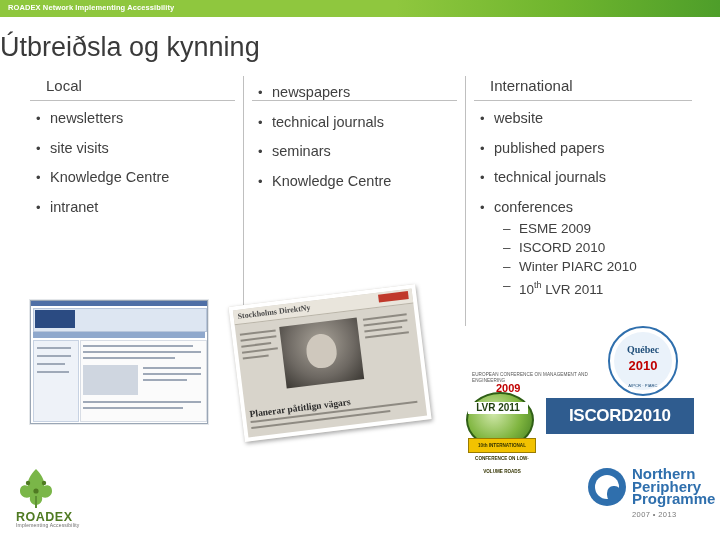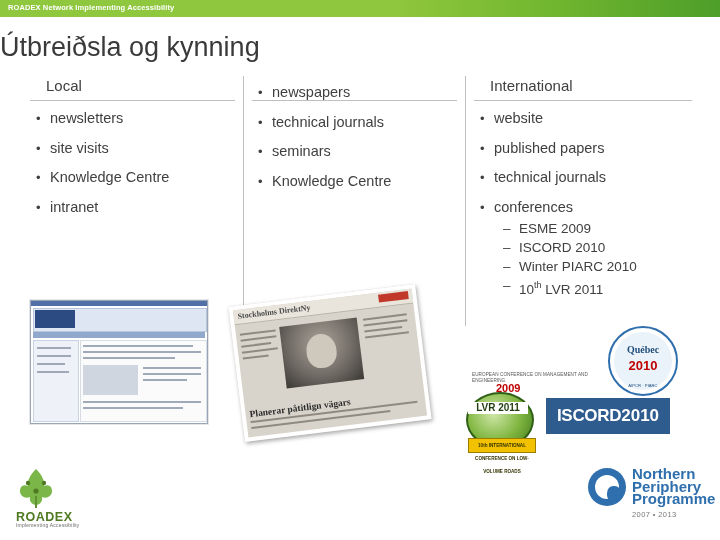--- a/index.html
+++ b/index.html
@@ -286,21 +286,21 @@
   }
   .lvr-ribbon {
     position: absolute; left: 2px; top: 46px; width: 66px; height: 13px;
     background: #f2c200;
     border: 1px solid #9a7c00;
     text-align: center; font-size: 4.6px; font-weight: bold; color: #333300;
     line-height: 13px;
   }
 
   .logo-iscord {
-    position: absolute; left: 546px; top: 398px; width: 124px; height: 36px;
+    position: absolute; left: 546px; top: 398px; width: 148px; height: 36px;
     background: #2f5c8f;
     display: flex; align-items: center; justify-content: center;
   }
   .iscord-txt {
     color: #ffffff; font-size: 17px; font-weight: bold; letter-spacing: -0.3px;
   }
   .iscord-year { color: #ffffff; font-size: 17px; font-weight: bold; }
 
   
   .logo-roadex {

